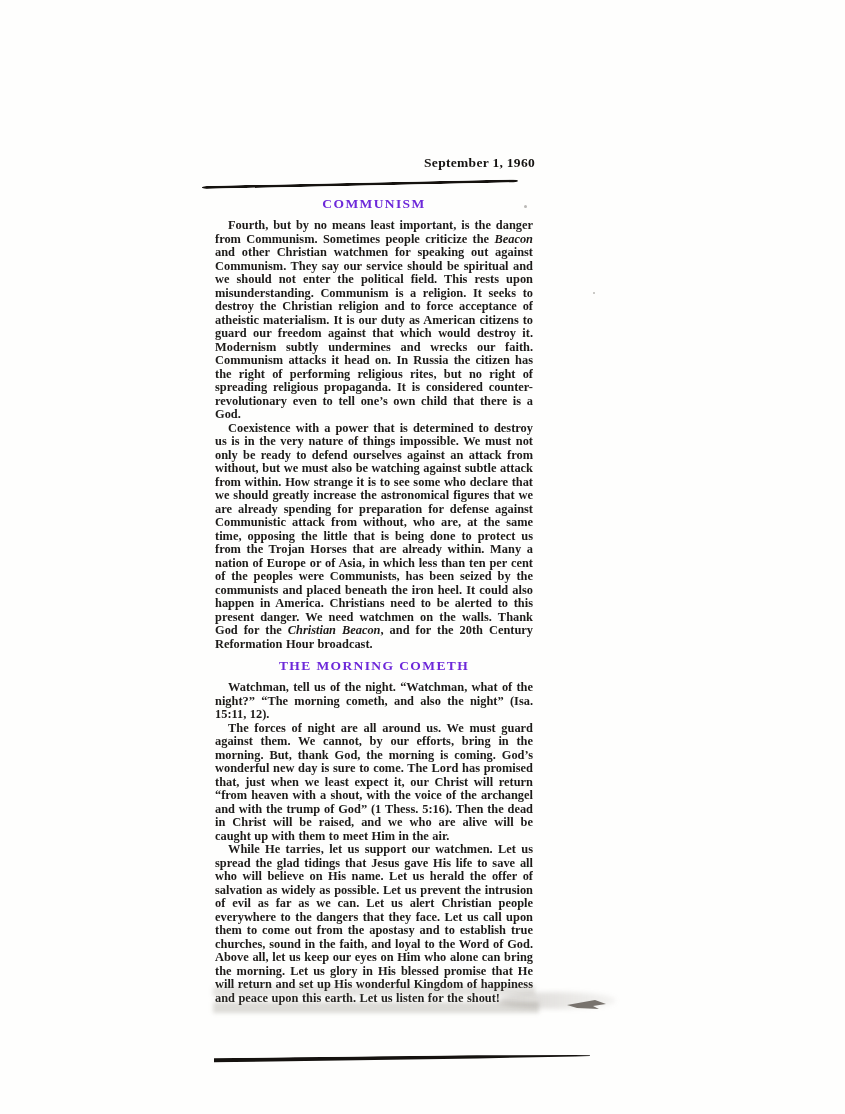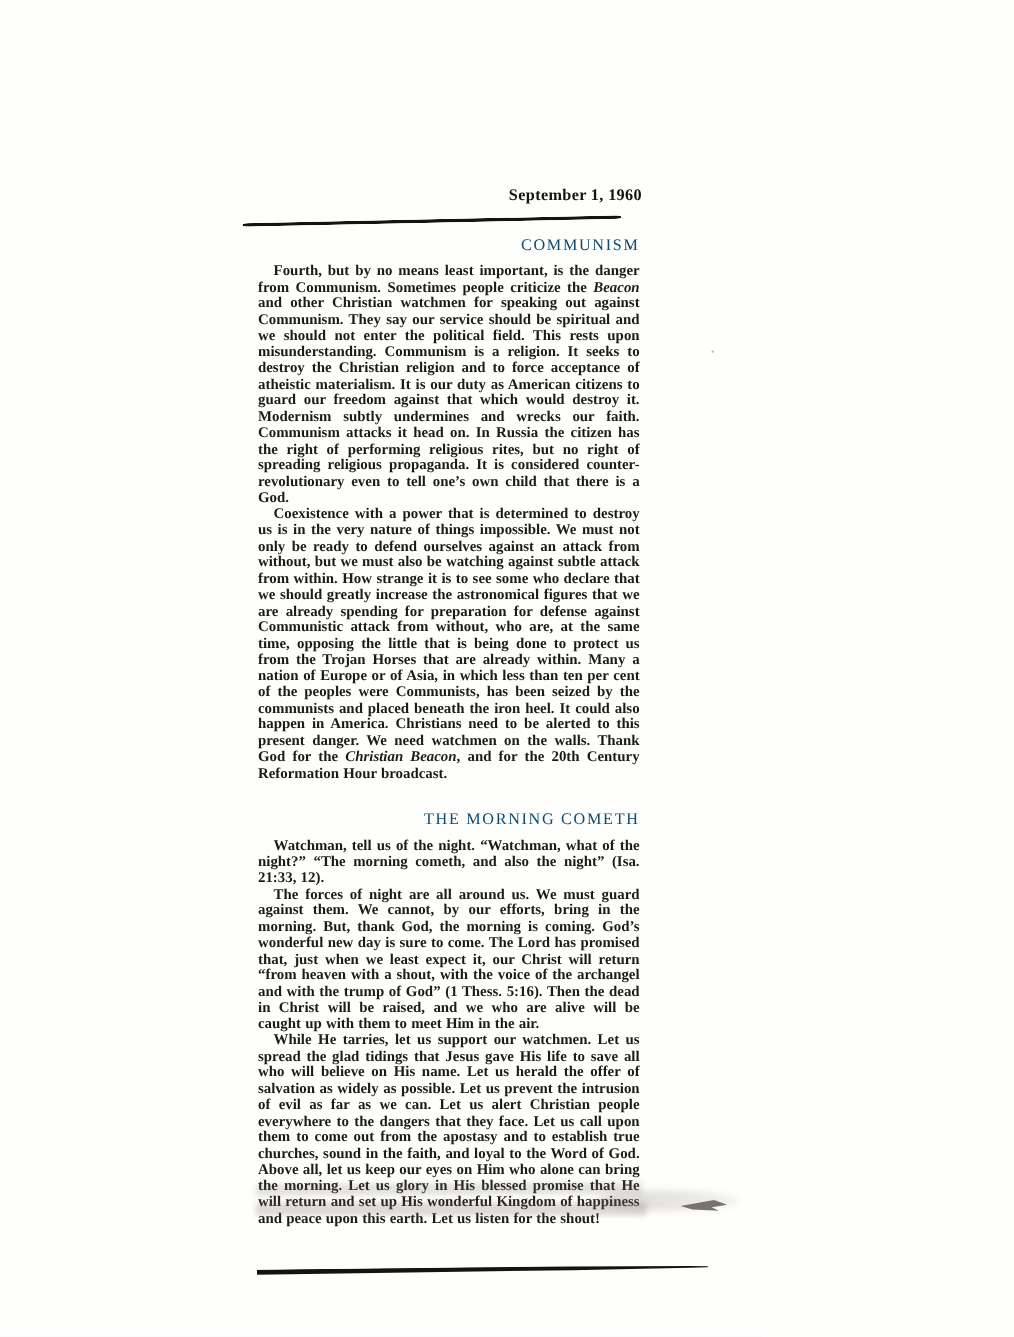--- a/index.html
+++ b/index.html
@@ -40,27 +40,27 @@
     transform: rotate(-0.7deg);
     transform-origin: left center;
     clip-path: polygon(0 5%, 70% 12%, 96% 30%, 100% 42%, 100% 58%, 96% 62%, 70% 82%, 0 95%);
   }
   .column {
     position: absolute;
     left: 215px; top: 192px; width: 318px;
   }
   .article-title {
     margin: 4px 0 7px 0;
-    text-align: right;
+    text-align: center;
     font-size: 13.5px;
-    font-weight: normal;
+    font-weight: bold;
     letter-spacing: 1.4px;
-    color: #0c4a6e;
+    color: #6d28d9;
   }
-  .article-title.title-2 { margin-top: 24px; }
+  .article-title.title-2 { margin-top: 7px; }
   .body-para {
     margin: 0;
     font-size: 12.4px;
     line-height: 13.5px;
     text-align: justify;
     text-indent: 13px;
     word-spacing: 0.4px;
     color: #1d1b19;
     font-weight: bold;
   }
@@ -111,21 +111,21 @@
   <div class="column">
 
     <h2 class="article-title">COMMUNISM</h2>
 
     <p class="body-para"><span>Fourth, but by no means least important, is the danger from Communism. Sometimes people criticize the </span><i>Beacon</i><span> and other Christian watchmen for speaking out against Communism. They say our service should be spiritual and we should not enter the political field. This rests upon misunderstanding. Communism is a religion. It seeks to destroy the Christian religion and to force acceptance of atheistic materialism. It is our duty as American citizens to guard our freedom against that which would destroy it. Modernism subtly undermines and wrecks our faith. Communism attacks it head on. In Russia the citizen has the right of performing religious rites, but no right of spreading religious propaganda. It is considered counter-revolutionary even to tell one’s own child that there is a God.</span></p>
 
     <p class="body-para"><span>Coexistence with a power that is determined to destroy us is in the very nature of things impossible. We must not only be ready to defend ourselves against an attack from without, but we must also be watching against subtle attack from within. How strange it is to see some who declare that we should greatly increase the astronomical figures that we are already spending for preparation for defense against Communistic attack from without, who are, at the same time, opposing the little that is being done to protect us from the Trojan Horses that are already within. Many a nation of Europe or of Asia, in which less than ten per cent of the peoples were Communists, has been seized by the communists and placed beneath the iron heel. It could also happen in America. Christians need to be alerted to this present danger. We need watchmen on the walls. Thank God for the </span><i>Christian Beacon</i><span>, and for the 20th Century Reformation Hour broadcast.</span></p>
 
     <h2 class="article-title title-2">THE MORNING COMETH</h2>
 
-    <p class="body-para"><span>Watchman, tell us of the night. “Watchman, what of the night?” “The morning cometh, and also the night” (Isa. 21:33, 12).</span></p>
+    <p class="body-para"><span>Watchman, tell us of the night. “Watchman, what of the night?” “The morning cometh, and also the night” (Isa. 15:11, 12).</span></p>
 
     <p class="body-para"><span>The forces of night are all around us. We must guard against them. We cannot, by our efforts, bring in the morning. But, thank God, the morning is coming. God’s wonderful new day is sure to come. The Lord has promised that, just when we least expect it, our Christ will return “from heaven with a shout, with the voice of the archangel and with the trump of God” (1 Thess. 5:16). Then the dead in Christ will be raised, and we who are alive will be caught up with them to meet Him in the air.</span></p>
 
     <p class="body-para"><span>While He tarries, let us support our watchmen. Let us spread the glad tidings that Jesus gave His life to save all who will believe on His name. Let us herald the offer of salvation as widely as possible. Let us prevent the intrusion of evil as far as we can. Let us alert Christian people everywhere to the dangers that they face. Let us call upon them to come out from the apostasy and to establish true churches, sound in the faith, and loyal to the Word of God. Above all, let us keep our eyes on Him who alone can bring the morning. Let us glory in His blessed promise that He will return and set up His wonderful Kingdom of happiness and peace upon this earth. Let us listen for the shout!</span></p>
 
   </div>
 
   <div class="rule rule-bottom"></div>
 
   <div class="smudge smudge-a"></div>

